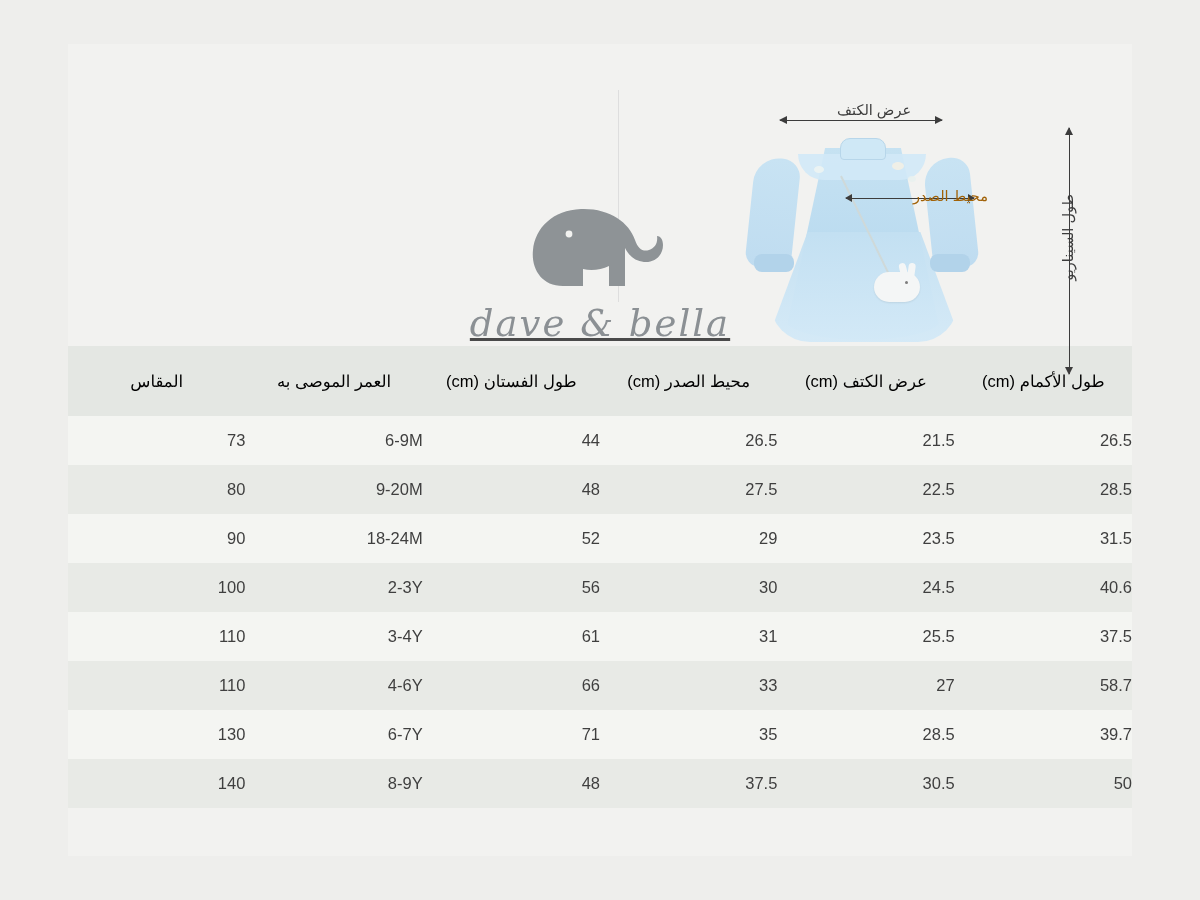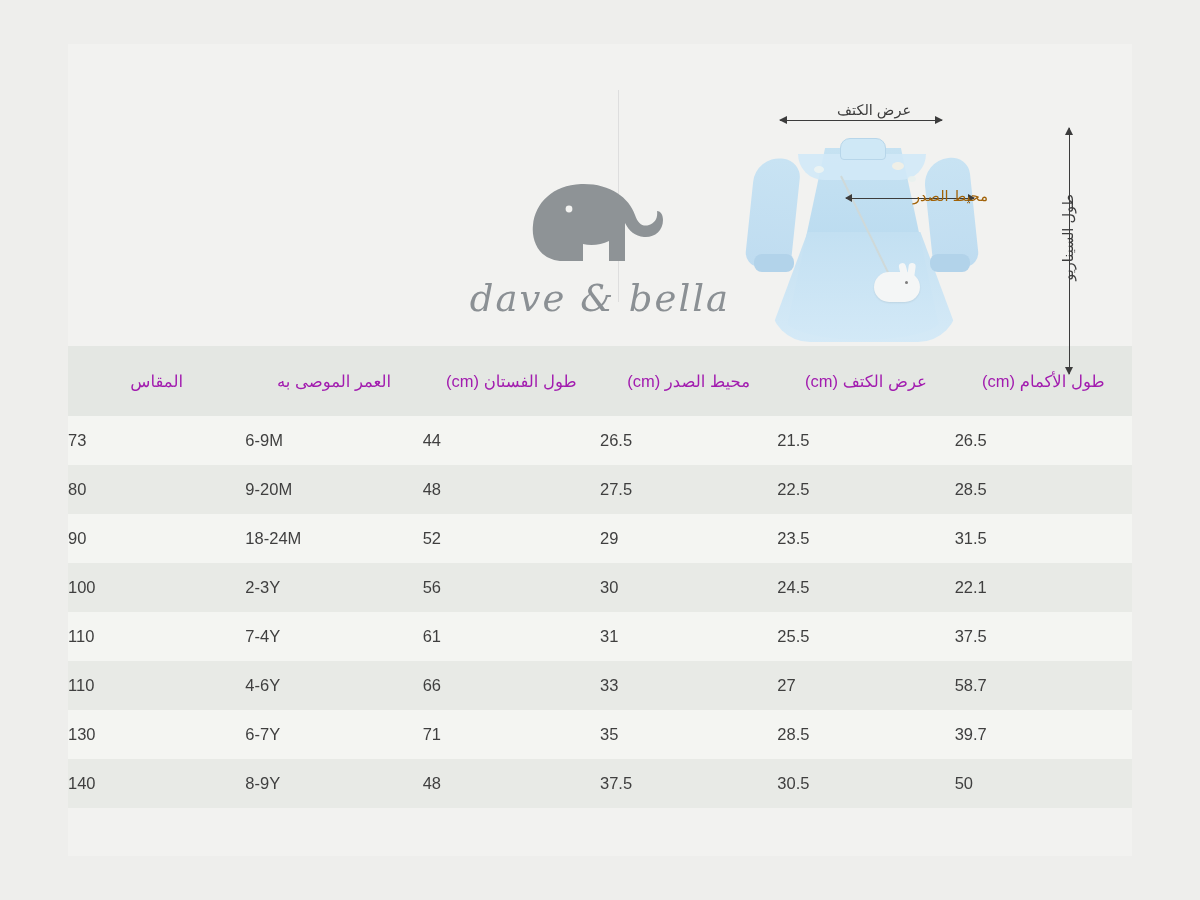--- a/index.html
+++ b/index.html
@@ -49,21 +49,22 @@
     height: 212px;
     background: #dedede;
   }
   .top-right {
     position: relative;
     flex: 1;
     display: flex;
     flex-direction: column;
     align-items: center;
     justify-content: center;
-    padding-bottom: 26px;
+    padding-bottom: 1px;
+    text-decoration: underline;
   }
   .brand-mark {
     margin-bottom: 6px;
   }
   .brand-name {
     font-family: "DejaVu Serif", serif;
     font-size: 37px;
     color: #8b9094;
     letter-spacing: 2px;
     font-style: italic;
@@ -273,29 +274,29 @@
   table.size-table {
     width: 1064px;
     border-collapse: collapse;
     table-layout: fixed;
     direction: rtl;
   }
   table.size-table th {
     background: #e4e7e3;
     font-size: 16.5px;
     font-weight: normal;
-    color: #a21caf;
+    color: #000000;
     height: 62px;
     text-align: center;
     line-height: 1.35;
     padding: 4px 6px;
   }
   table.size-table td {
     height: 49px;
-    text-align: left;
+    text-align: right;
     font-size: 16.5px;
     color: #3f3f3f;
     padding: 0;
   }
   table.size-table tbody tr:nth-child(odd) { background: #f4f5f2; }
   table.size-table tbody tr:nth-child(even) { background: #e8eae6; }
   .note {
     background: #e4e7e3;
     height: 56px;
     display: flex;
@@ -391,33 +392,33 @@
         </tr>
         <tr>
           <td>31.5</td>
           <td>23.5</td>
           <td>29</td>
           <td>52</td>
           <td>18-24M</td>
           <td>90</td>
         </tr>
         <tr>
-          <td>22.1</td>
+          <td>40.6</td>
           <td>24.5</td>
           <td>30</td>
           <td>56</td>
           <td>2-3Y</td>
           <td>100</td>
         </tr>
         <tr>
           <td>37.5</td>
           <td>25.5</td>
           <td>31</td>
           <td>61</td>
-          <td>7-4Y</td>
+          <td>3-4Y</td>
           <td>110</td>
         </tr>
         <tr>
           <td>58.7</td>
           <td>27</td>
           <td>33</td>
           <td>66</td>
           <td>4-6Y</td>
           <td>110</td>
         </tr>

